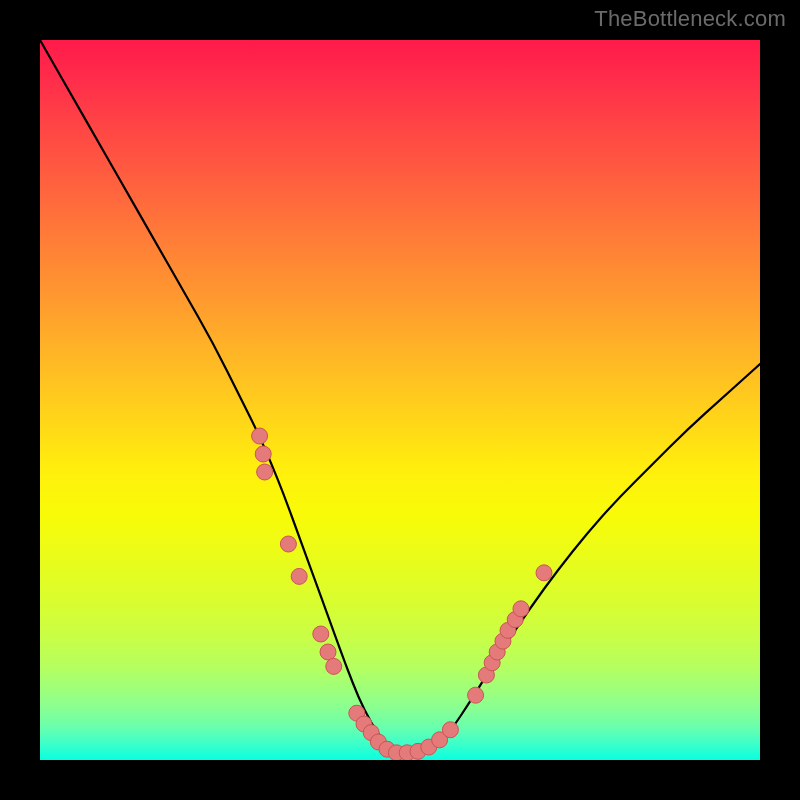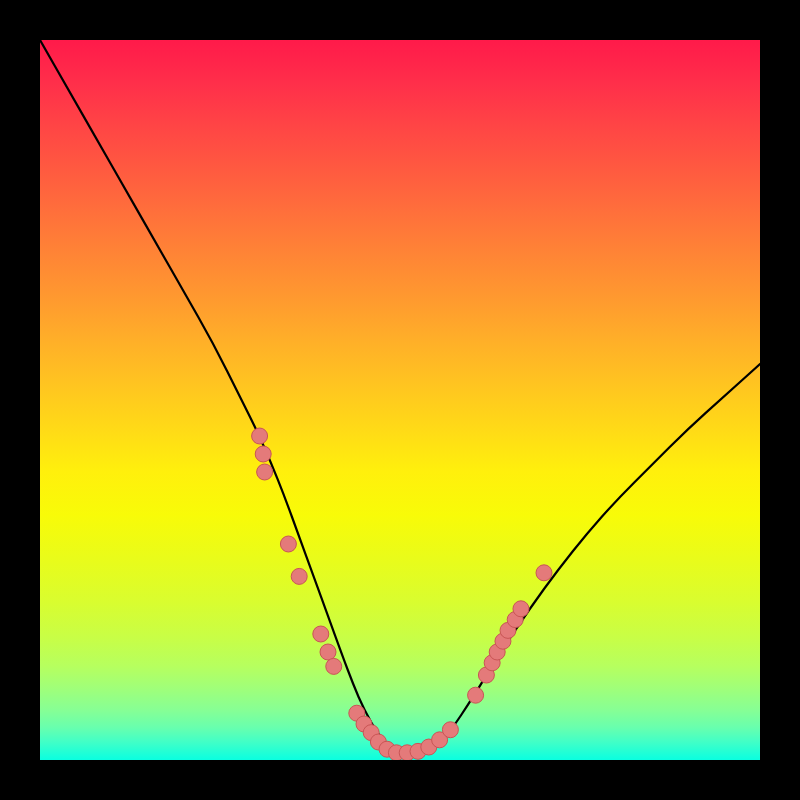--- a/index.html
+++ b/index.html
@@ -99,14 +99,15 @@
           <circle cx="457.20" cy="612.00" r="8" fill="#e47a7a" stroke="#c95555" stroke-width="1"></circle>
           <circle cx="462.96" cy="601.20" r="8" fill="#e47a7a" stroke="#c95555" stroke-width="1"></circle>
           <circle cx="468.00" cy="590.40" r="8" fill="#e47a7a" stroke="#c95555" stroke-width="1"></circle>
           <circle cx="475.20" cy="579.60" r="8" fill="#e47a7a" stroke="#c95555" stroke-width="1"></circle>
           <circle cx="480.96" cy="568.80" r="8" fill="#e47a7a" stroke="#c95555" stroke-width="1"></circle>
           <circle cx="504.00" cy="532.80" r="8" fill="#e47a7a" stroke="#c95555" stroke-width="1"></circle>
         </g>
     </svg>
   </div>
 
+  <div class="watermark">TheBottleneck.com</div>
 
 </div>
 
 </body></html>

